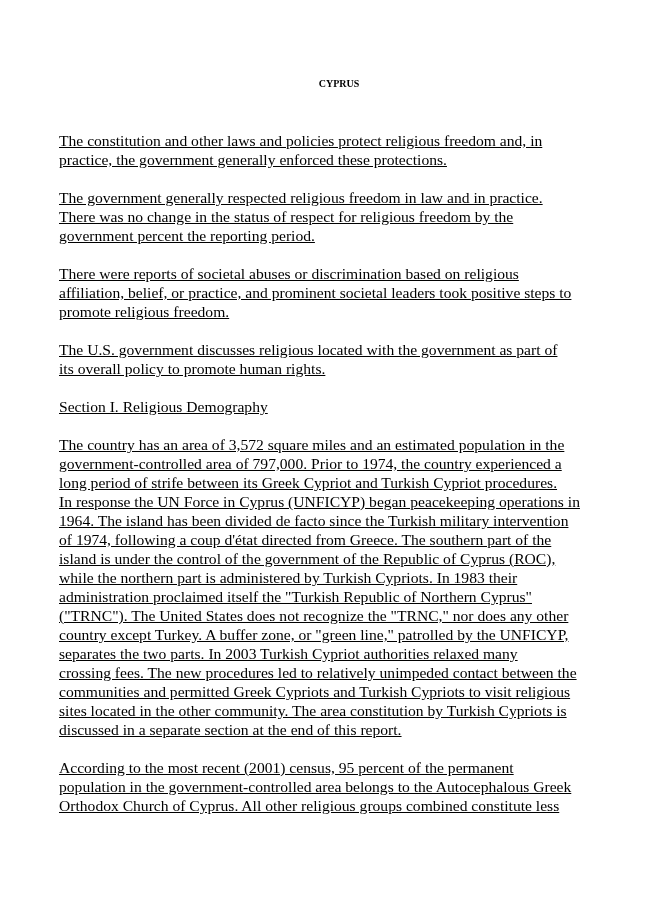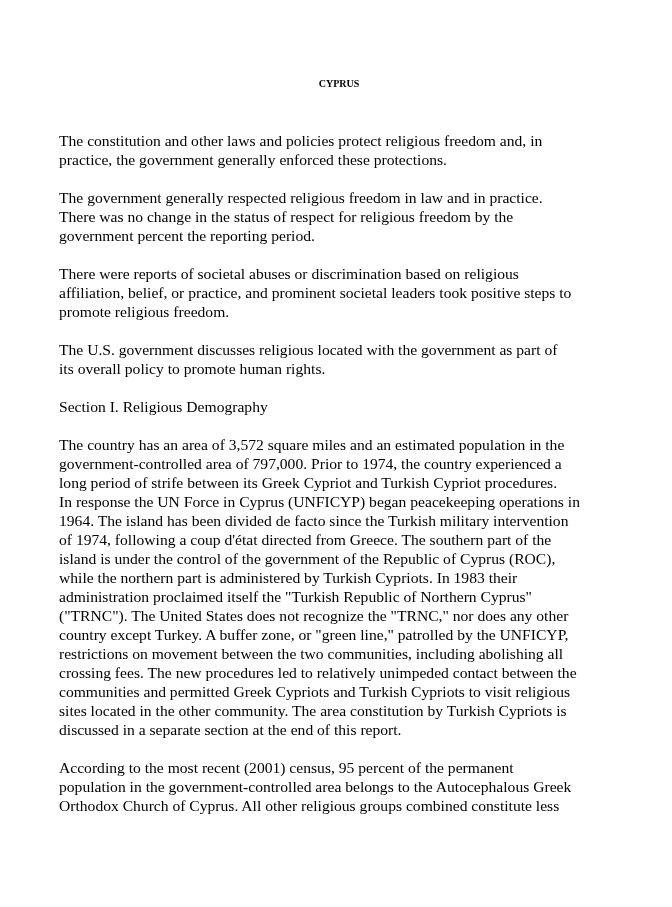--- a/index.html
+++ b/index.html
@@ -22,20 +22,21 @@
     .title {
       text-align: center;
       font-weight: bold;
       font-size: 10px;
       line-height: 20px;
       margin: 0 0 37px 0;
     }
     .para {
       margin: 0 0 19px 0;
       white-space: normal;
+      text-decoration: underline;
     }
     .line { display: block; white-space: nowrap; }
   </style>
 </head>
 <body>
 
 <div class="page">
   <div class="title">CYPRUS</div>
 
   <p class="para">
@@ -69,21 +70,21 @@
     <span class="line">government-controlled area of 797,000. Prior to 1974, the country experienced a</span>
     <span class="line">long period of strife between its Greek Cypriot and Turkish Cypriot procedures.</span>
     <span class="line">In response the UN Force in Cyprus (UNFICYP) began peacekeeping operations in</span>
     <span class="line">1964. The island has been divided de facto since the Turkish military intervention</span>
     <span class="line">of 1974, following a coup d'état directed from Greece. The southern part of the</span>
     <span class="line">island is under the control of the government of the Republic of Cyprus (ROC),</span>
     <span class="line">while the northern part is administered by Turkish Cypriots. In 1983 their</span>
     <span class="line">administration proclaimed itself the "Turkish Republic of Northern Cyprus"</span>
     <span class="line">("TRNC"). The United States does not recognize the "TRNC," nor does any other</span>
     <span class="line">country except Turkey. A buffer zone, or "green line," patrolled by the UNFICYP,</span>
-    <span class="line">restrictions on movement between the two communities, including abolishing all</span>
+    <span class="line">separates the two parts. In 2003 Turkish Cypriot authorities relaxed many</span>
     <span class="line">crossing fees. The new procedures led to relatively unimpeded contact between the</span>
     <span class="line">communities and permitted Greek Cypriots and Turkish Cypriots to visit religious</span>
     <span class="line">sites located in the other community. The area constitution by Turkish Cypriots is</span>
     <span class="line">discussed in a separate section at the end of this report.</span>
   </p>
 
   <p class="para">
     <span class="line">According to the most recent (2001) census, 95 percent of the permanent</span>
     <span class="line">population in the government-controlled area belongs to the Autocephalous Greek</span>
     <span class="line">Orthodox Church of Cyprus. All other religious groups combined constitute less</span>

